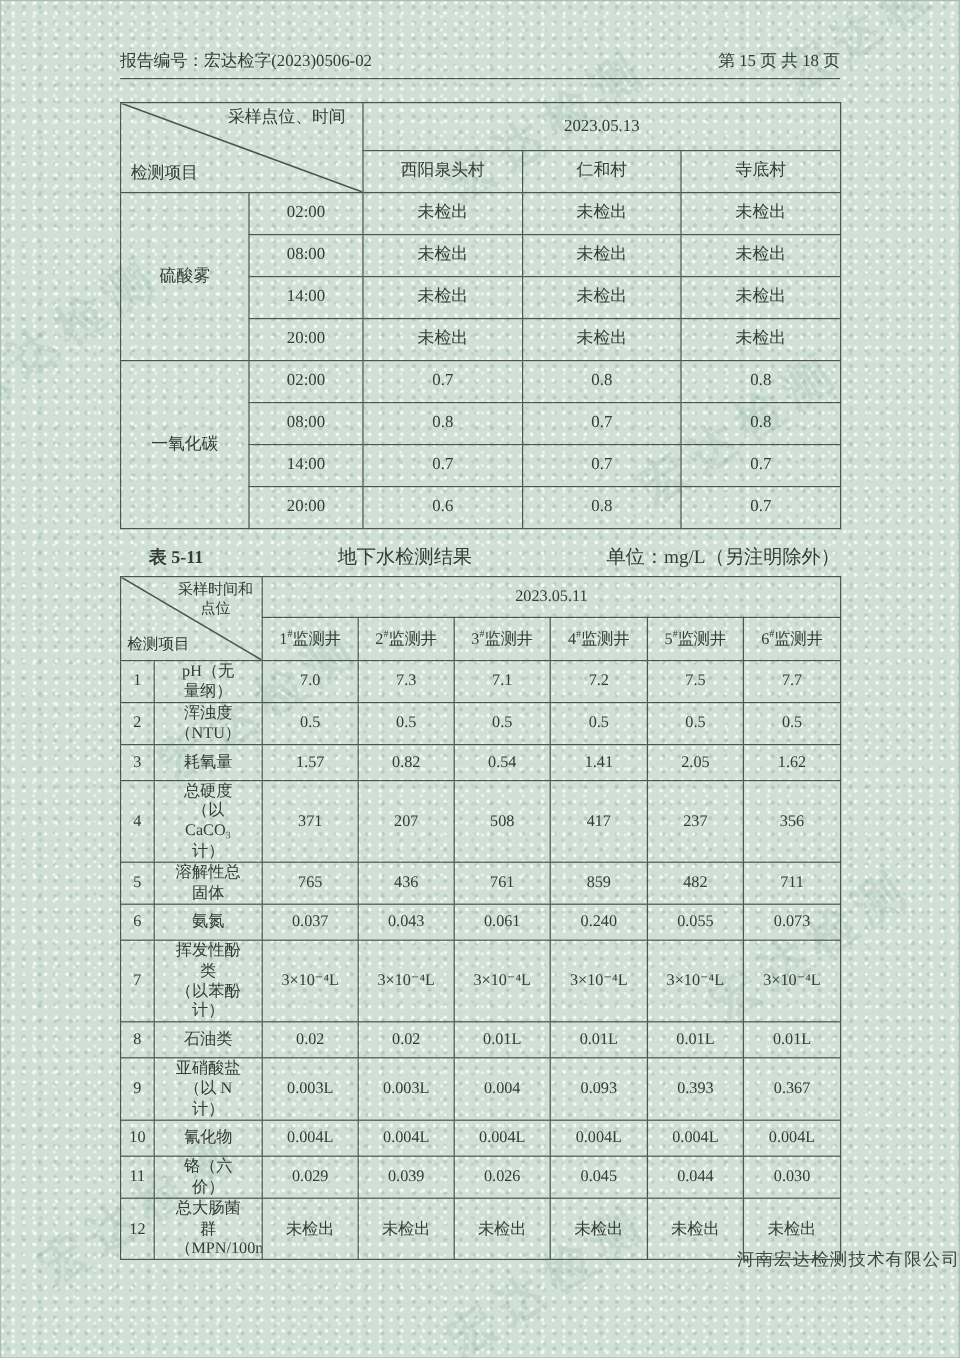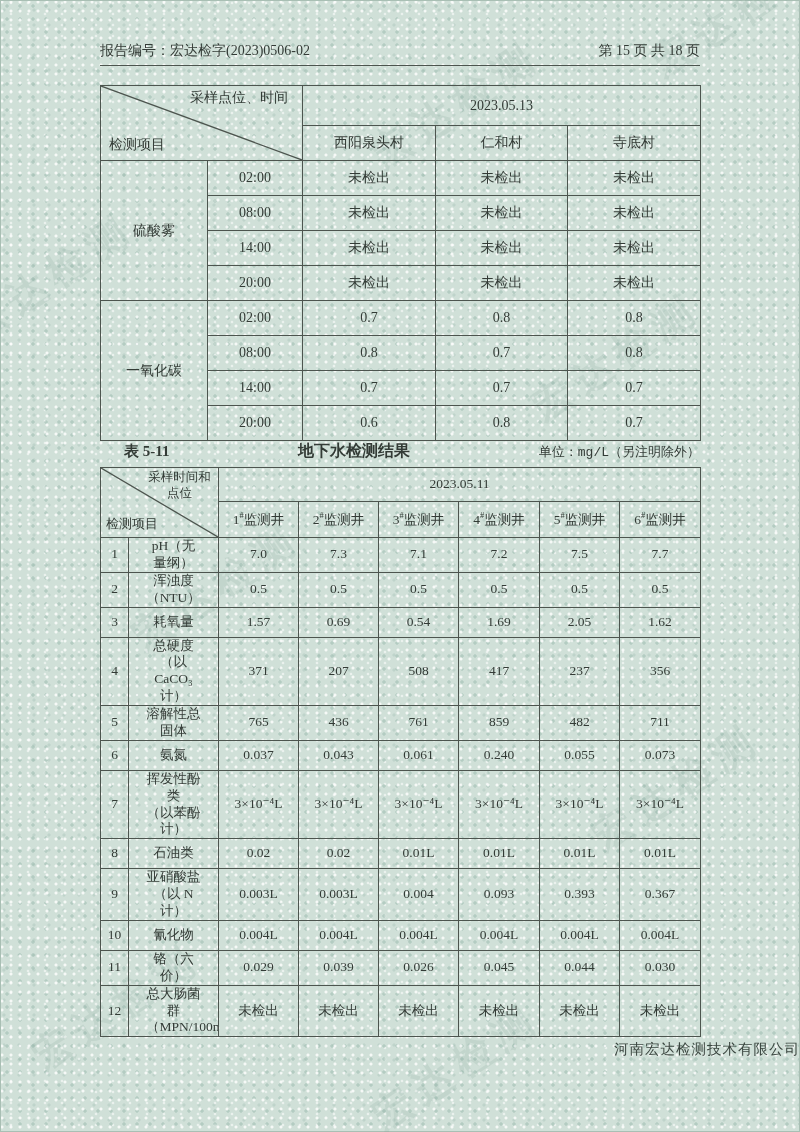--- a/index.html
+++ b/index.html
@@ -31,29 +31,29 @@
     border:1.4px solid #4d554f;text-align:center;vertical-align:middle;
     font-size:14px;font-weight:normal;padding:1px 2px;line-height:1.25;
     overflow:hidden;
   }
   .t1{margin-top:19px;}
   .t1 thead tr:first-child{height:40px;}
   .t1 thead tr:last-child{height:35px;}
   .t1 tbody tr{height:35px;}
   .diag{position:relative;padding:0;}
   .diag svg{position:absolute;left:0;top:0;width:100%;height:100%;}
-  .diag .lbl-top{position:absolute;top:4px;right:14px;font-size:14px;font-family:Liberation Mono, monospace;}
+  .diag .lbl-top{position:absolute;top:4px;right:14px;font-size:14px;}
   .diag .lbl-bottom{position:absolute;bottom:7px;left:8px;font-size:14px;}
   .t2-diag .lbl-top{top:3px;right:4px;font-size:12.5px;margin-left:44px;}
   .t2-diag .lbl-bottom{bottom:5px;left:5px;font-size:13px;}
   .section-heading{font-size:17px;margin:10px 0 0 -5px;text-align:left;}
-  .caption{display:flex;align-items:baseline;margin-bottom:5px;}
+  .caption{display:flex;align-items:baseline;margin-top:13px;margin-bottom:5px;}
   .caption .cap-label{font-weight:bold;font-size:15px;margin-left:24px;}
-  .caption .cap-title{font-weight:bold;font-size:16px;flex:1;text-align:center;}
-  .caption .cap-unit{font-size:13px;font-family:Liberation Mono, monospace;}
+  .caption .cap-title{font-weight:normal;font-size:16px;flex:1;text-align:center;}
+  .caption .cap-unit{font-size:16px;}
   .t2 thead tr:first-child{height:34px;}
   .t2 thead tr:last-child{height:36px;}
   .t2 td{font-size:13.5px;}
   .t2 tbody tr{height:30px;}
   .t2 tbody tr.tall{height:46px;}
   .t2 sup{font-size:0.62em;vertical-align:super;letter-spacing:0;}
   .name-cell{padding:0 17px;}
   .doc-footer{
     position:absolute;left:0;top:1040px;width:100%;
     text-align:right;font-size:14.5px;letter-spacing:1px;color:#3a453f;
@@ -215,23 +215,23 @@
             <td>0.5</td>
             <td>0.5</td>
             <td>0.5</td>
             <td>0.5</td>
             <td>0.5</td>
           </tr>
           <tr>
             <td>3</td>
             <td class="name-cell">耗氧量</td>
             <td>1.57</td>
-            <td>0.69</td>
+            <td>0.82</td>
             <td>0.54</td>
-            <td>1.69</td>
+            <td>1.41</td>
             <td>2.05</td>
             <td>1.62</td>
           </tr>
           <tr class="tall">
             <td>4</td>
             <td class="name-cell">总硬度<br>（以 CaCO₃ 计）</td>
             <td>371</td>
             <td>207</td>
             <td>508</td>
             <td>417</td>

